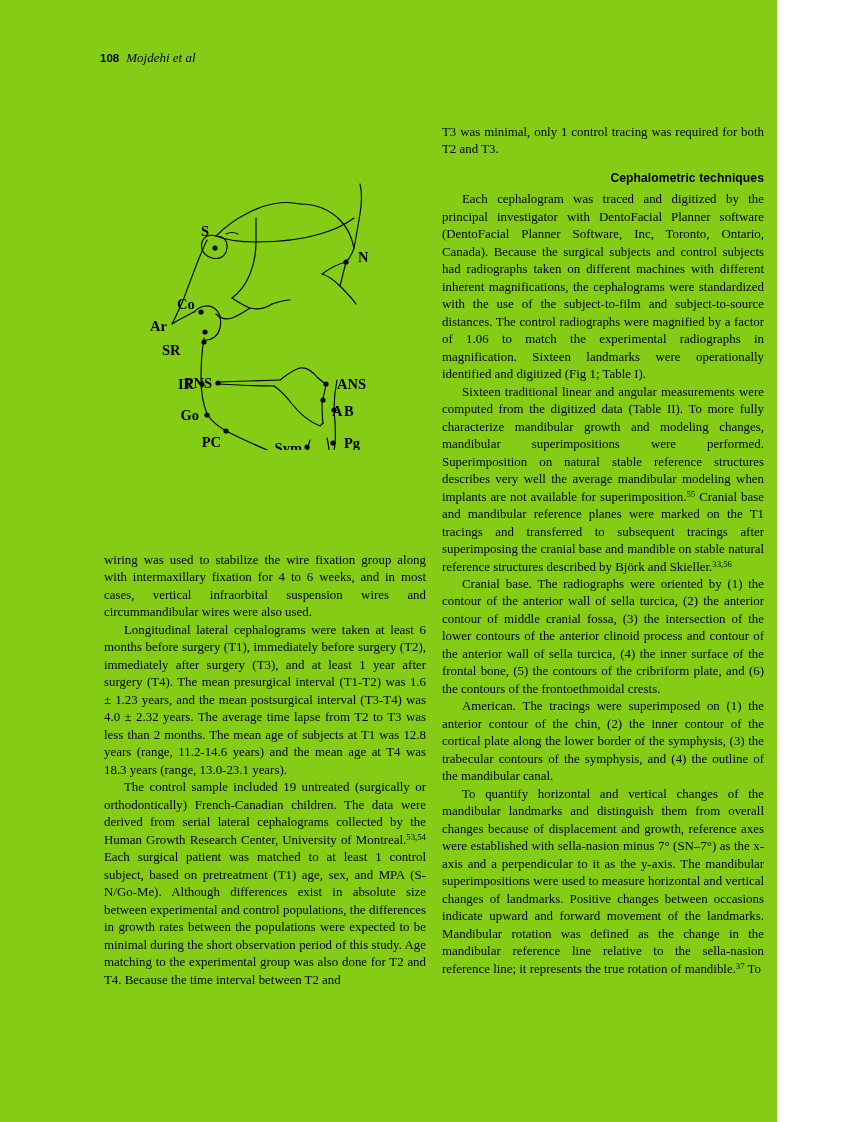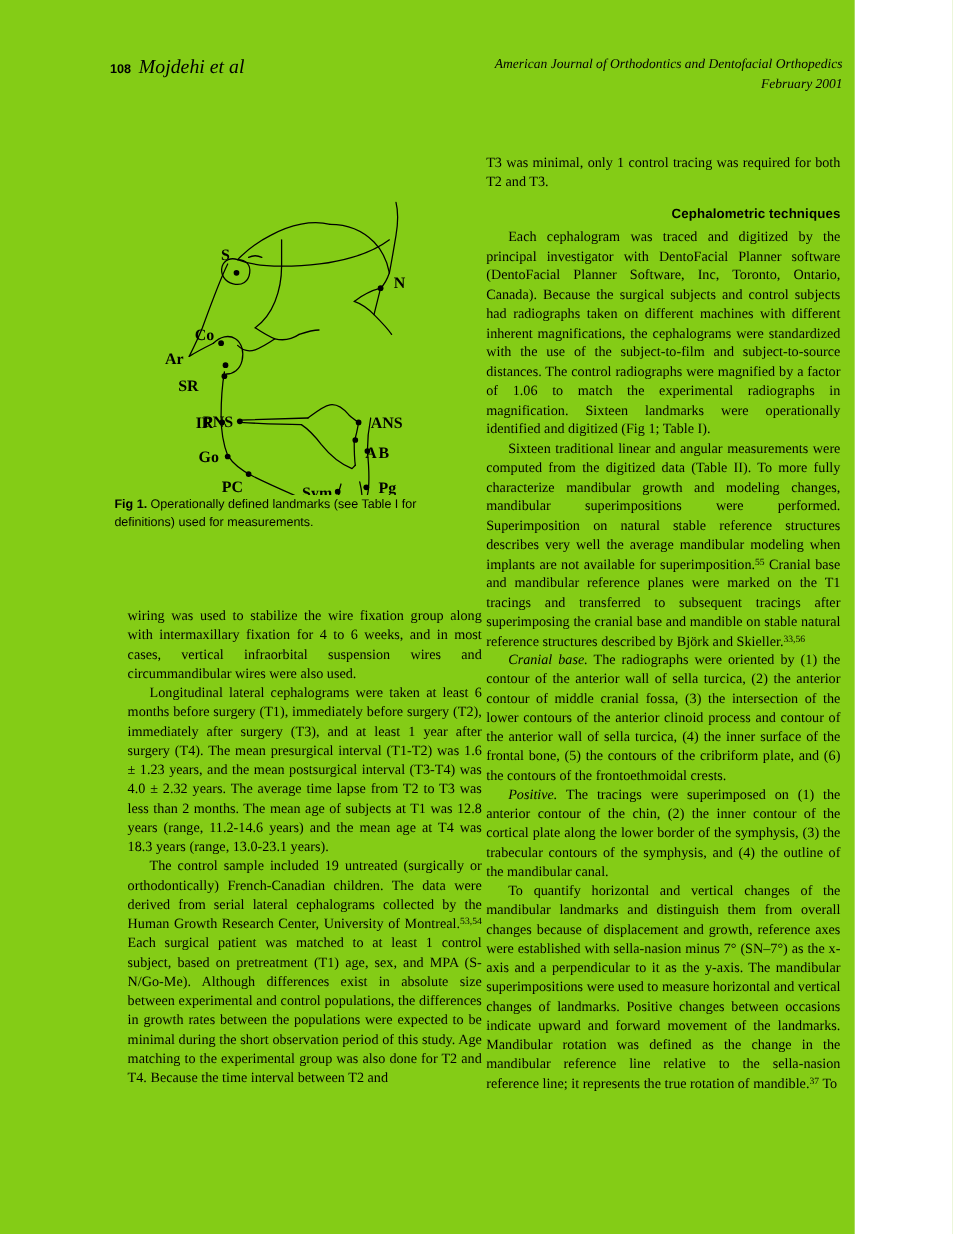--- a/index.html
+++ b/index.html
@@ -33,34 +33,34 @@
     gap: 7px;
     white-space: nowrap;
   }
   .rh-folio {
     font-family: "Liberation Sans", "DejaVu Sans", sans-serif;
     font-weight: bold;
     font-size: 11.5px;
   }
   .rh-authors {
     font-style: italic;
-    font-size: 18px;
+    font-size: 13px;
   }
   .rh-right {
     text-align: right;
     font-style: italic;
     font-size: 12.3px;
     line-height: 1.45;
     white-space: nowrap;
   }
 
   
   .col {
     position: absolute;
-    top: 140px;
+    top: 124px;
     width: 322px;
     font-size: 12.9px;
     line-height: 1.355;
     text-align: justify;
     -webkit-hyphens: none;
     hyphens: none;
   }
   .col-left  { left: 104px; }
   .col-right { left: 442px; }
 
@@ -72,21 +72,21 @@
 
   .subhead {
     font-family: "Liberation Sans", "DejaVu Sans", sans-serif;
     font-weight: bold;
     font-size: 12.1px;
     text-align: right;
     margin: 11px 0 5px 0;
     text-indent: 0;
     letter-spacing: 0.1px;
   }
-  .runin { font-style: italic; }
+  .runin { }
   sup {
     font-size: 0.68em;
     line-height: 0;
     vertical-align: 0.42em;
     font-family: Liberation Serif, serif;
   }
 
   
   .figure {
     position: absolute;
@@ -118,24 +118,20 @@
 </style>
 </head>
 <body>
 
 <div class="page">
 
   <div class="running-head">
     <div class="rh-left">
       <span class="rh-folio">108</span>
       <span class="rh-authors">Mojdehi et al</span>
-    </div>
-    <div class="rh-right">
-      <div>American Journal of Orthodontics and Dentofacial Orthopedics</div>
-      <div>February 2001</div>
     </div>
   </div>
 
   <div class="figure">
     <div class="figure-art">
       <svg width="322" height="322" viewBox="0 0 322 322" xmlns="http://www.w3.org/2000/svg">
         <g fill="none" stroke="#000" stroke-width="1.15" stroke-linecap="round" stroke-linejoin="round">
 
           <path d="M196,76 C180,72 160,76 142,86 C130,92 120,100 112,108"></path>
           <path d="M196,76 C212,76 226,82 236,92 C244,100 248,110 250,120"></path>
@@ -216,27 +212,23 @@
           <text x="117" y="319" text-anchor="end">PC</text>
           <text x="198" y="325" text-anchor="end">Sym</text>
           <text x="240" y="288" text-anchor="start">B</text>
           <text x="240" y="320" text-anchor="start">Pg</text>
           <text x="196" y="357" text-anchor="middle">Me</text>
           <text x="232" y="357" text-anchor="middle">Gn</text>
         </g>
       </svg>
     </div>
 
-    <div class="figure-caption">
-      <span class="fig-label">Fig 1.</span>
-      <span>Operationally defined landmarks (see Table I for definitions) used for measurements.</span>
-    </div>
-  </div>
-
-  <div class="col col-left" style="top:552px;margin-left:12px;">
+  </div>
+
+  <div class="col col-left" style="top:552px;">
 
     <p class="noindent">wiring was used to stabilize the wire fixation group along with intermaxillary fixation for 4 to 6 weeks, and in most cases, vertical infraorbital suspension wires and circummandibular wires were also used.</p>
 
     <p>Longitudinal lateral cephalograms were taken at least 6 months before surgery (T1), immediately before surgery (T2), immediately after surgery (T3), and at least 1 year after surgery (T4). The mean presurgical interval (T1-T2) was 1.6 ± 1.23 years, and the mean postsurgical interval (T3-T4) was 4.0 ± 2.32 years. The average time lapse from T2 to T3 was less than 2 months. The mean age of subjects at T1 was 12.8 years (range, 11.2-14.6 years) and the mean age at T4 was 18.3 years (range, 13.0-23.1 years).</p>
 
 
     <p><span>The control sample included 19 untreated (surgically or orthodontically) French-Canadian children. The data were derived from serial lateral cephalograms collected by the Human Growth Research Center, University of Montreal.</span><sup>53,54</sup><span> Each surgical patient was matched to at least 1 control subject, based on pretreatment (T1) age, sex, and MPA (S-N/Go-Me). Although differences exist in absolute size between experimental and control populations, the differences in growth rates between the populations were expected to be minimal during the short observation period of this study. Age matching to the experimental group was also done for T2 and T4. Because the time interval between T2 and</span></p>
 
   </div>
 
@@ -245,19 +237,19 @@
     <p class="noindent">T3 was minimal, only 1 control tracing was required for both T2 and T3.</p>
 
     <div class="subhead">Cephalometric techniques</div>
 
     <p>Each cephalogram was traced and digitized by the principal investigator with DentoFacial Planner software (DentoFacial Planner Software, Inc, Toronto, Ontario, Canada). Because the surgical subjects and control subjects had radiographs taken on different machines with different inherent magnifications, the cephalograms were standardized with the use of the subject-to-film and subject-to-source distances. The control radiographs were magnified by a factor of 1.06 to match the experimental radiographs in magnification. Sixteen landmarks were operationally identified and digitized (Fig 1; Table I).</p>
 
     <p><span>Sixteen traditional linear and angular measurements were computed from the digitized data (Table II). To more fully characterize mandibular growth and modeling changes, mandibular superimpositions were performed. Superimposition on natural stable reference structures describes very well the average mandibular modeling when implants are not available for superimposition.</span><sup>55</sup><span> Cranial base and mandibular reference planes were marked on the T1 tracings and transferred to subsequent tracings after superimposing the cranial base and mandible on stable natural reference structures described by Björk and Skieller.</span><sup>33,56</sup></p>
 
     <p><span class="runin">Cranial base.</span><span> The radiographs were oriented by (1) the contour of the anterior wall of sella turcica, (2) the anterior contour of middle cranial fossa, (3) the intersection of the lower contours of the anterior clinoid process and contour of the anterior wall of sella turcica, (4) the inner surface of the frontal bone, (5) the contours of the cribriform plate, and (6) the contours of the frontoethmoidal crests.</span></p>
 
-    <p><span class="runin">Positive.</span><span> The tracings were superimposed on (1) the anterior contour of the chin, (2) the inner contour of the cortical plate along the lower border of the symphysis, (3) the trabecular contours of the symphysis, and (4) the outline of the mandibular canal.</span></p>
+    <p><span class="runin">American.</span><span> The tracings were superimposed on (1) the anterior contour of the chin, (2) the inner contour of the cortical plate along the lower border of the symphysis, (3) the trabecular contours of the symphysis, and (4) the outline of the mandibular canal.</span></p>
 
     <p><span>To quantify horizontal and vertical changes of the mandibular landmarks and distinguish them from overall changes because of displacement and growth, reference axes were established with sella-nasion minus 7° (SN–7°) as the x-axis and a perpendicular to it as the y-axis. The mandibular superimpositions were used to measure horizontal and vertical changes of landmarks. Positive changes between occasions indicate upward and forward movement of the landmarks. Mandibular rotation was defined as the change in the mandibular reference line relative to the sella-nasion reference line; it represents the true rotation of mandible.</span><sup>37</sup><span> To</span></p>
 
   </div>
 
 </div>
 
 </body></html>

